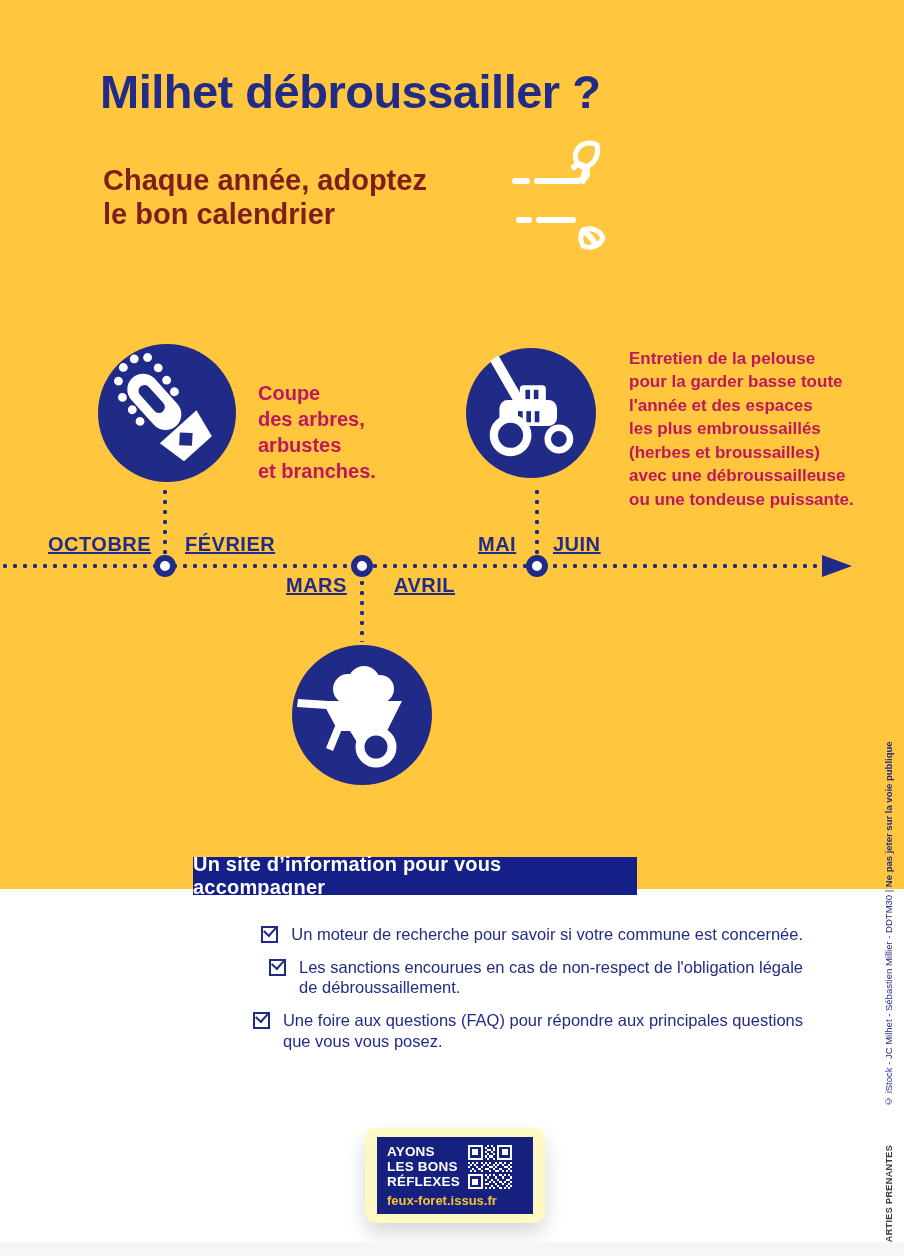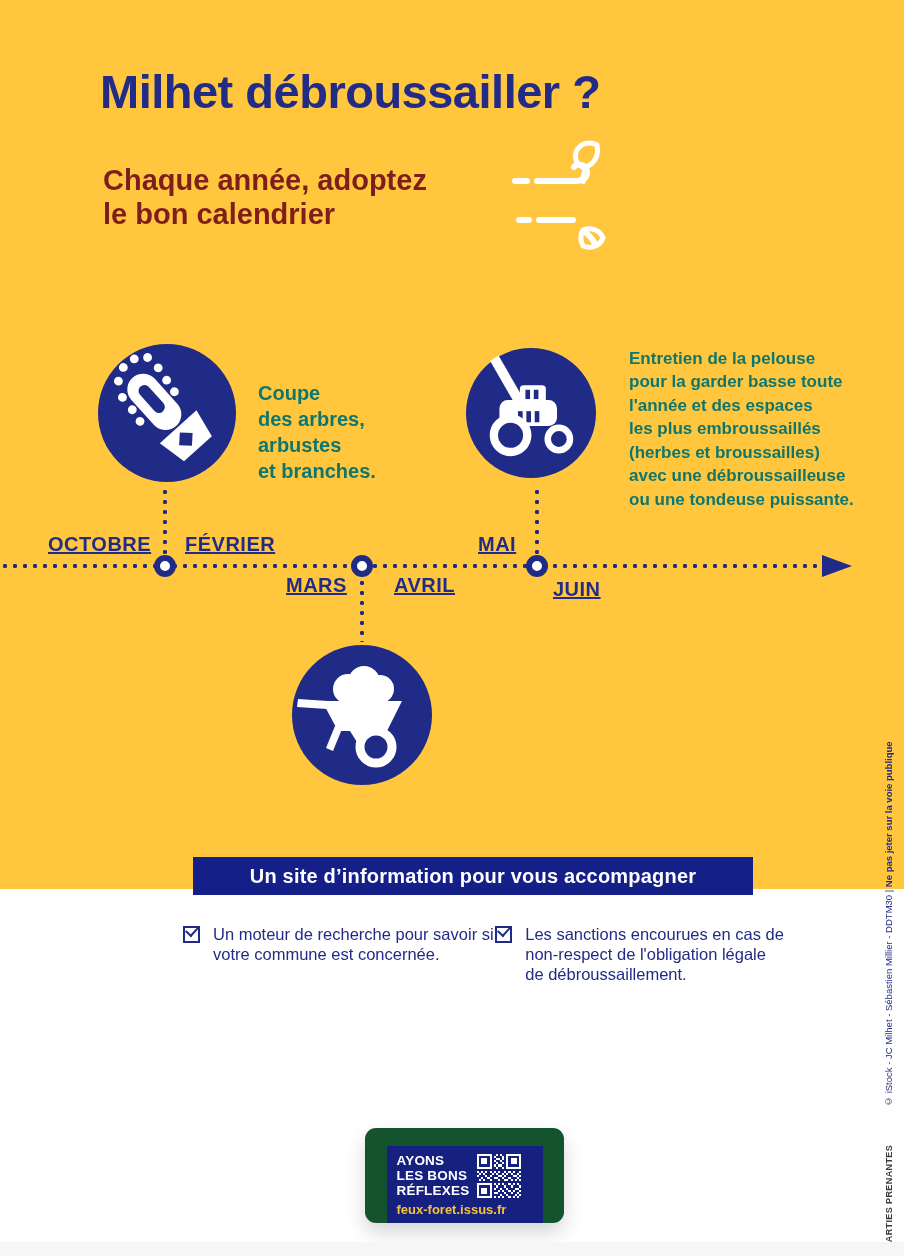--- a/index.html
+++ b/index.html
@@ -11,57 +11,57 @@
   .abs{position:absolute;}
 
   .title{left:100px;top:64px;font-size:47px;font-weight:800;letter-spacing:-0.5px;color:#222C87;}
   .subtitle{left:103px;top:164px;font-size:29px;font-weight:800;line-height:1.17;white-space:pre-line;color:#7f1d1d;}
 
   .circle{border-radius:50%;background:#1F2B87;display:flex;align-items:center;justify-content:center;}
   .c1{left:98px;top:344px;width:138px;height:138px;}
   .c2{left:466px;top:348px;width:130px;height:130px;}
   .c3{left:292px;top:645px;width:140px;height:140px;}
 
-  .step-text{font-weight:700;white-space:pre-line;color:#0f766e;}
+  .step-text{font-weight:700;white-space:pre-line;color:#be185d;}
   .t1{left:258px;top:380px;font-size:20px;line-height:1.3;}
   .t2{left:629px;top:347px;font-size:17px;line-height:1.38;}
   .t3{left:455px;top:682px;font-size:19px;line-height:1.36;}
 
   .dot-h{height:6px;background-image:radial-gradient(circle,#1F2B87 2px,transparent 2.3px);
          background-size:10px 6px;background-repeat:repeat-x;background-position:0 center;}
   .dot-v{width:6px;background-image:radial-gradient(circle,#1F2B87 2px,transparent 2.3px);
          background-size:6px 10px;background-repeat:repeat-y;background-position:center 0;}
   .line-main{left:0;top:563px;width:818px;}
   .v1{left:162px;top:487px;height:68px;}
   .v2{left:359px;top:578px;height:64px;}
   .v3{left:534px;top:487px;height:68px;}
   .arrow{left:822px;top:555px;width:0;height:0;
          border-top:11px solid transparent;border-bottom:11px solid transparent;border-left:30px solid #1F2B87;}
   .node{width:10px;height:10px;background:#fff;border:6px solid #1F2B87;border-radius:50%;}
   .n1{left:154px;top:555px;} .n2{left:351px;top:555px;} .n3{left:526px;top:555px;}
 
   .month{font-size:20px;font-weight:800;letter-spacing:0.5px;color:#222C87;text-decoration:underline;}
   .m-oct{left:48px;top:533px;}  .m-fev{left:185px;top:533px;}
   .m-mar{left:286px;top:574px;} .m-avr{left:394px;top:574px;}
-  .m-mai{left:478px;top:533px;} .m-jun{left:553px;top:533px;margin-top:45px;}
-
-  .banner{left:193px;top:857px;width:560px;height:38px;background:#141F88;
+  .m-mai{left:478px;top:533px;} .m-jun{left:553px;top:533px;}
+
+  .banner{left:193px;top:857px;width:444px;height:38px;background:#141F88;
           display:flex;align-items:center;justify-content:center;}
   .banner span{color:#fff;font-size:20px;font-weight:800;letter-spacing:0.2px;}
 
-  .checklist{left:183px;top:924px;width:620px;display:flex;flex-direction:row;}
+  .checklist{left:183px;top:924px;width:620px;display:flex;flex-direction:column;gap:13px;align-items:flex-end;}
   .check-item{display:flex;align-items:flex-start;gap:13px;}
   .checkbox{position:relative;flex:0 0 auto;width:13px;height:13px;margin-top:2px;
             border:2.5px solid #1F2B87;}
   .checkbox:after{content:"";position:absolute;left:1px;top:-2px;width:10px;height:6px;
             border-left:2.6px solid #1F2B87;border-bottom:2.6px solid #1F2B87;transform:rotate(-48deg);}
   .check-item p{margin:0;font-size:16.5px;line-height:1.22;white-space:pre-line;color:#222C87;}
 
-  .logo-card{left:365px;top:1128px;width:199px;height:95px;background:#14532d;border-radius:11px;
-             box-shadow:0 10px 20px rgba(0,0,0,0.16);display:flex;align-items:flex-end;justify-content:center;}
+  .logo-card{left:365px;top:1128px;width:180px;height:95px;background:#fef9c3;border-radius:11px;
+             box-shadow:0 10px 20px rgba(0,0,0,0.16);display:flex;align-items:center;justify-content:center;}
   .logo-blue{width:156px;height:77px;background:#16207F;padding:8px 0 0 10px;box-sizing:border-box;}
   .logo-row{display:flex;gap:8px;}
   .logo-title{color:#fff;font-size:13.5px;font-weight:800;line-height:1.1;white-space:pre-line;letter-spacing:0.2px;}
   .logo-url{color:#F6C23A;font-size:13px;font-weight:800;margin-top:3px;}
 
   .vtxt{writing-mode:vertical-rl;transform:rotate(180deg);white-space:nowrap;}
   .credit{left:883px;top:743px;height:364px;font-size:9.5px;color:#222C87;text-align:left;}
   .credit b{font-weight:700;}
   .footer-vert{left:884px;top:1148px;height:100px;font-size:9px;font-weight:700;color:#3d3d3d;letter-spacing:0.4px;}
 
@@ -181,20 +181,25 @@
 
   <div class="abs checklist">
     <div class="check-item">
       <span class="checkbox"></span>
       <p>Un moteur de recherche pour savoir si votre commune est concernée.</p>
     </div>
     <div class="check-item">
       <span class="checkbox"></span>
       <p>Les sanctions encourues en cas de non-respect de l'obligation légale
 de débroussaillement.</p>
+    </div>
+    <div class="check-item">
+      <span class="checkbox"></span>
+      <p>Une foire aux questions (FAQ) pour répondre aux principales questions
+que vous vous posez.</p>
     </div>
   </div>
 
   <div class="abs logo-card">
     <div class="logo-blue">
       <div class="logo-row">
         <div class="logo-title">AYONS
 LES BONS
 RÉFLEXES</div>
         <span>

